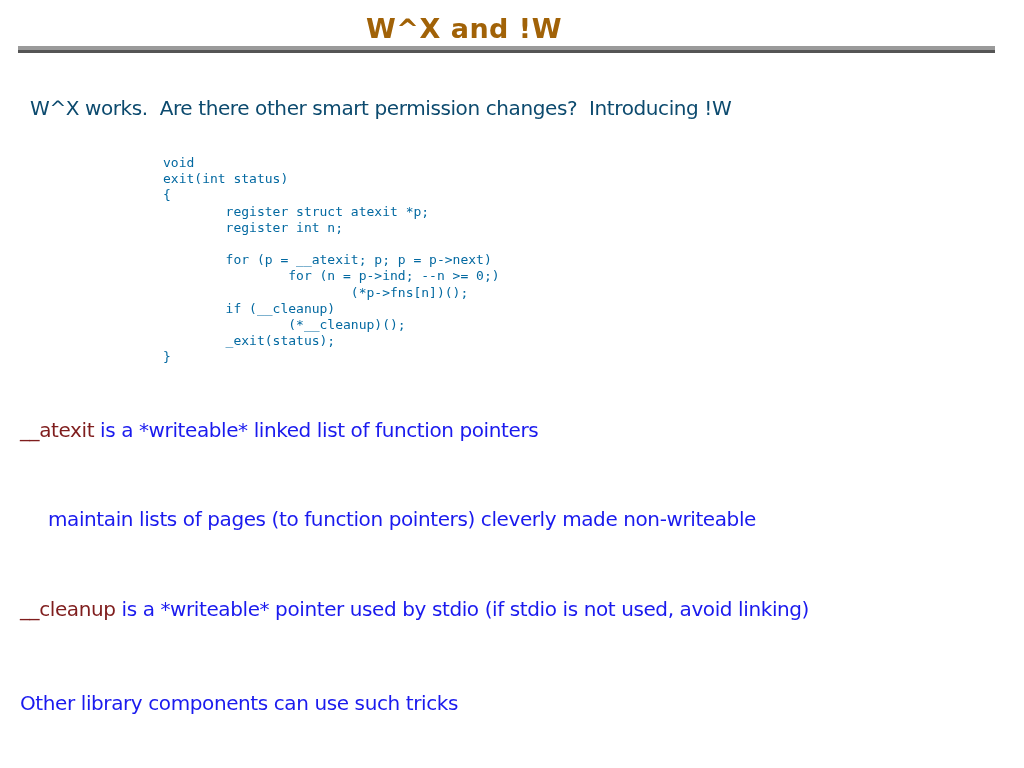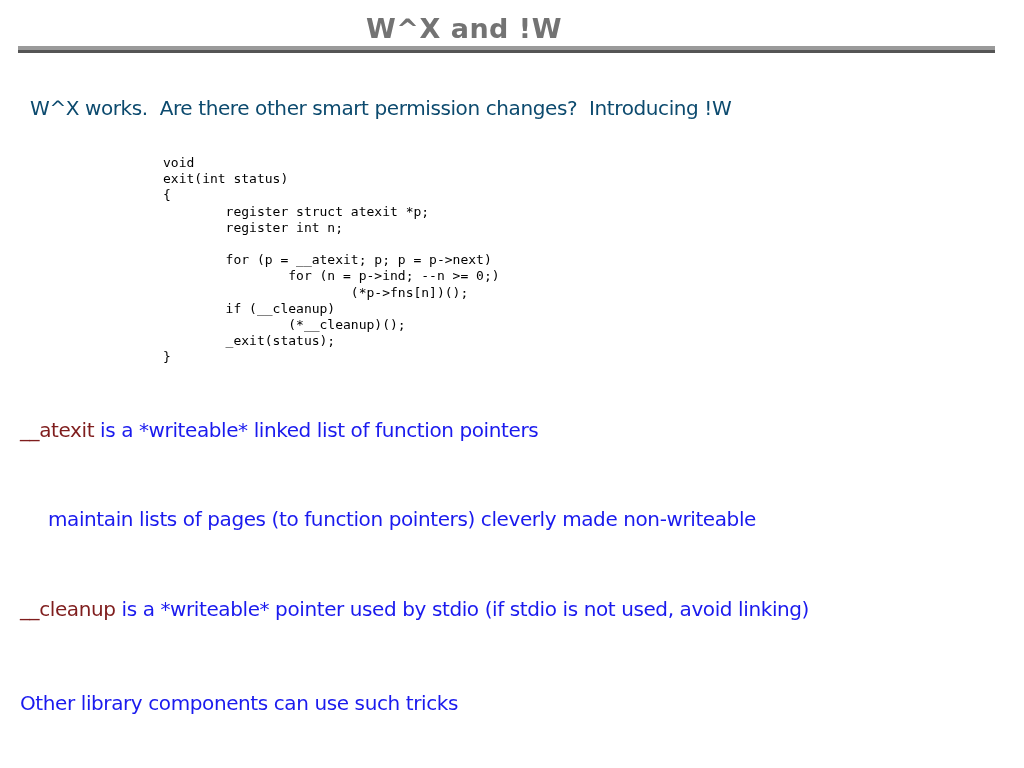--- a/index.html
+++ b/index.html
@@ -16,21 +16,21 @@
     -webkit-font-smoothing: none;
   }
 
   
   #slide-title {
     position: absolute;
     top: 14px;
     left: 0;
     width: 928px;
     text-align: center;
-    color: #737373;
+    color: #a16207;
     font-family: "DejaVu Sans", sans-serif;
     font-weight: bold;
     font-size: 27px;
     letter-spacing: 0.5px;
     line-height: 30px;
     white-space: pre;
   }
 
   
   #title-rule {
@@ -59,21 +59,21 @@
   #intro-line {
     left: 30px;
     top: 96px;
   }
 
   
   #code-block {
     position: absolute;
     left: 163px;
     top: 142px;
-    color: #000000;
+    color: #0369a1;
     font-family: "DejaVu Sans Mono", monospace;
     font-size: 13px;
     line-height: 16.2px;
     white-space: pre;
     letter-spacing: 0px;
   }
 
   
   .para {
     position: absolute;

